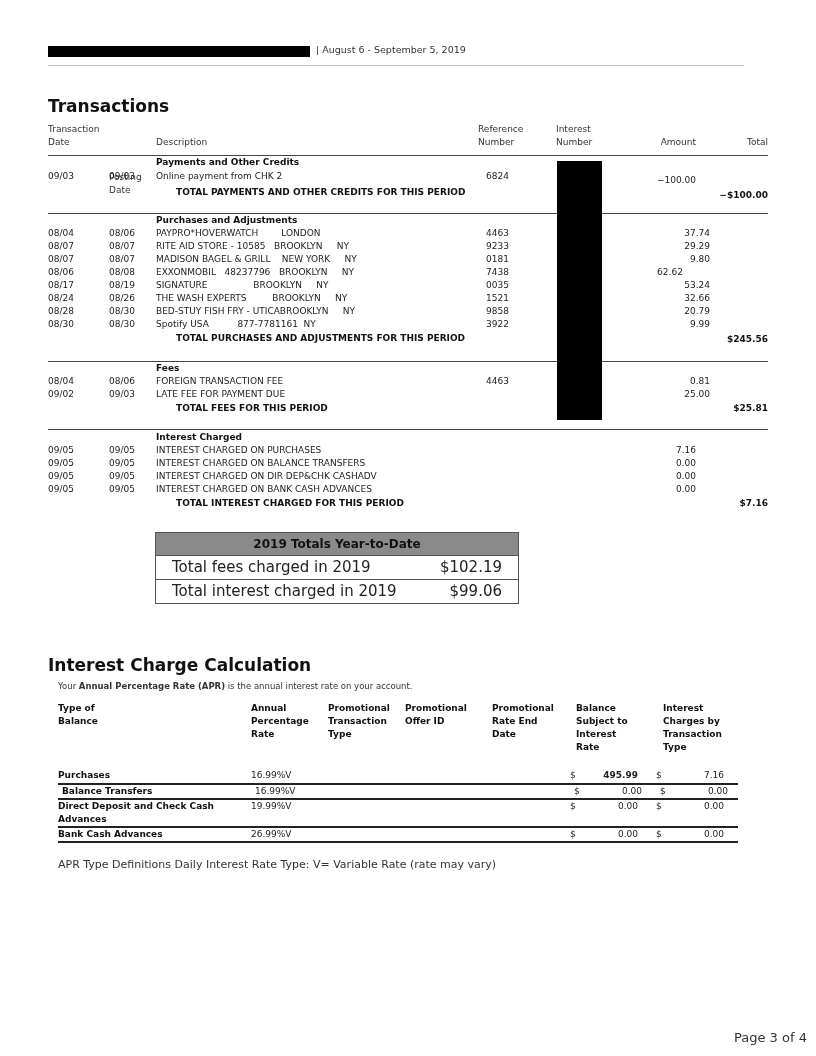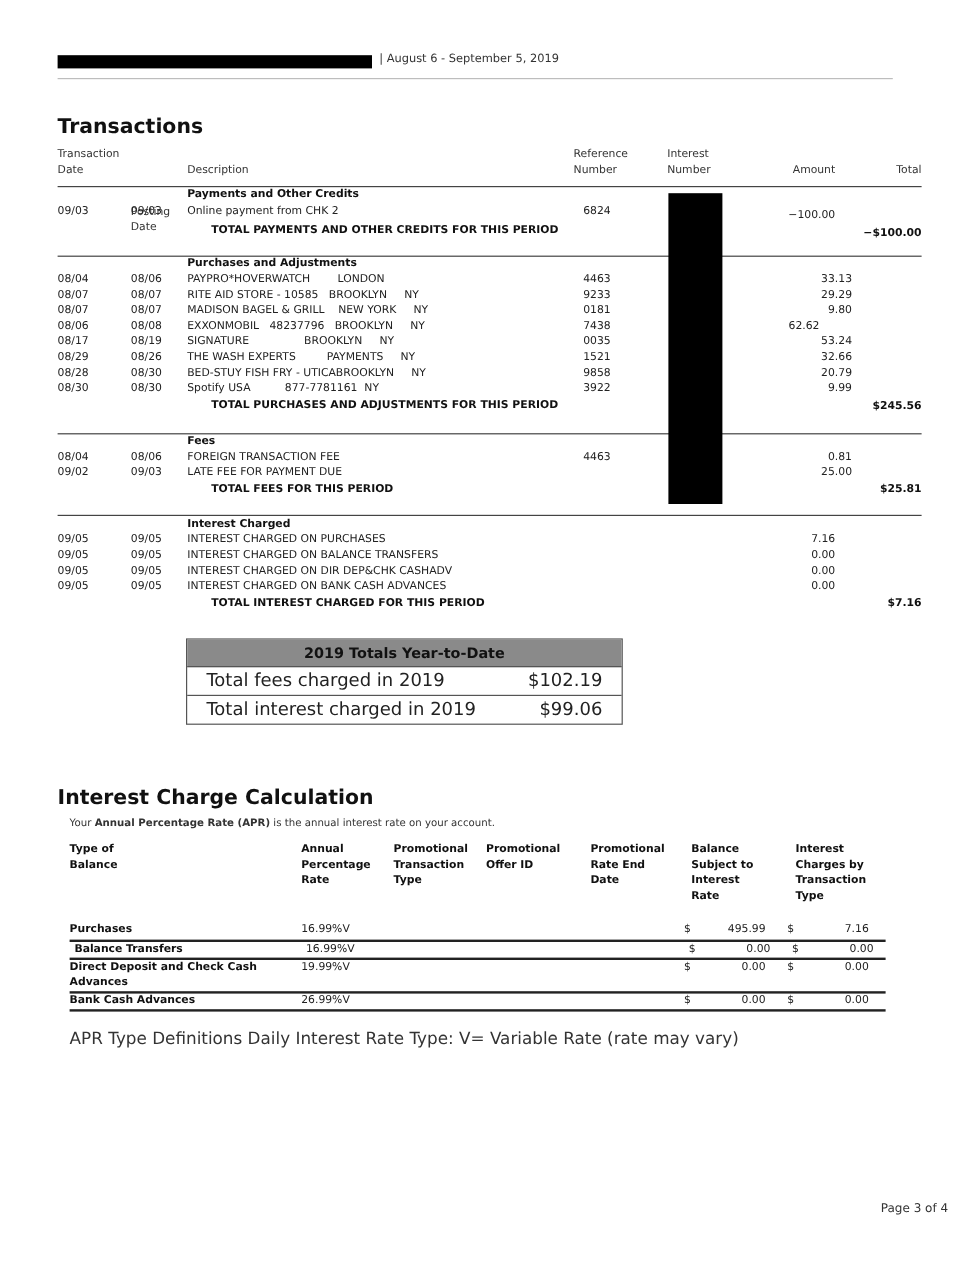--- a/index.html
+++ b/index.html
@@ -33,22 +33,22 @@
              justify-content: space-between; padding: 0 16px; }
   .ytd-row + .ytd-row { border-top: 1px solid #555; }
 
   .icc-title { left: 48px; top: 655px; }
   .icc-sub { left: 58px; top: 681px; font-size: 8.5px; color: #333; white-space: nowrap; }
 
   .ich { font-size: 9px; font-weight: bold; line-height: 13px; color: #111; }
   .icrow { font-size: 9px; line-height: 13px; color: #222; }
   .thick { height: 2px; background: #222; }
 
-  .apr-def { left: 58px; top: 858px; font-size: 14px; color: #333; white-space: nowrap; }
-  .page-no { left: 718px; top: 1002px; font-size: 10px; color: #333; white-space: nowrap; padding-left: 16px; }
+  .apr-def { left: 58px; top: 858px; font-size: 11px; color: #333; white-space: nowrap; }
+  .page-no { left: 718px; top: 1030px; font-size: 13px; color: #333; white-space: nowrap; padding-left: 16px; }
 </style>
 </head>
 <body>
 
 <div class="abs hdr-redact"></div>
 <div class="abs hdr-period">|  August 6 - September 5, 2019</div>
 <div class="abs hdr-rule"></div>
 
 <h1 class="abs sec t-title">Transactions</h1>
 
@@ -88,21 +88,21 @@
 <div class="abs rule-dark" style="left:48px;top:213px;width:720px;"></div>
 
 <div class="abs txt bold" style="left:156px;top:214px;">Purchases and Adjustments</div>
 
 <div class="abs" style="left:0;top:227px;width:816px;">
   <div style="position:relative;height:13px;">
     <span class="abs txt" style="left:48px;">08/04</span>
     <span class="abs txt" style="left:109px;">08/06</span>
     <span class="abs txt" style="left:156px;white-space:pre;">PAYPRO*HOVERWATCH        LONDON</span>
     <span class="abs txt" style="left:486px;">4463</span>
-    <span class="abs txt right" style="left:630px;width:80px;">33.13</span>
+    <span class="abs txt right" style="left:630px;width:80px;">37.74</span>
   </div>
   <div style="position:relative;height:13px;">
     <span class="abs txt" style="left:48px;">08/07</span>
     <span class="abs txt" style="left:109px;">08/07</span>
     <span class="abs txt" style="left:156px;white-space:pre;">RITE AID STORE - 10585   BROOKLYN     NY</span>
     <span class="abs txt" style="left:486px;">9233</span>
     <span class="abs txt right" style="left:630px;width:80px;">29.29</span>
   </div>
   <div style="position:relative;height:13px;">
     <span class="abs txt" style="left:48px;">08/07</span>
@@ -119,23 +119,23 @@
     <span class="abs txt right" style="left:630px;width:80px;text-align:center;">62.62</span>
   </div>
   <div style="position:relative;height:13px;">
     <span class="abs txt" style="left:48px;">08/17</span>
     <span class="abs txt" style="left:109px;">08/19</span>
     <span class="abs txt" style="left:156px;white-space:pre;">SIGNATURE                BROOKLYN     NY</span>
     <span class="abs txt" style="left:486px;">0035</span>
     <span class="abs txt right" style="left:630px;width:80px;">53.24</span>
   </div>
   <div style="position:relative;height:13px;">
-    <span class="abs txt" style="left:48px;">08/29</span>
+    <span class="abs txt" style="left:48px;">08/24</span>
     <span class="abs txt" style="left:109px;">08/26</span>
-    <span class="abs txt" style="left:156px;white-space:pre;">THE WASH EXPERTS         PAYMENTS     NY</span>
+    <span class="abs txt" style="left:156px;white-space:pre;">THE WASH EXPERTS         BROOKLYN     NY</span>
     <span class="abs txt" style="left:486px;">1521</span>
     <span class="abs txt right" style="left:630px;width:80px;">32.66</span>
   </div>
   <div style="position:relative;height:13px;">
     <span class="abs txt" style="left:48px;">08/28</span>
     <span class="abs txt" style="left:109px;">08/30</span>
     <span class="abs txt" style="left:156px;white-space:pre;">BED-STUY FISH FRY - UTICABROOKLYN     NY</span>
     <span class="abs txt" style="left:486px;">9858</span>
     <span class="abs txt right" style="left:630px;width:80px;">20.79</span>
   </div>
@@ -253,21 +253,21 @@
   <div>Interest</div>
   <div>Charges by</div>
   <div>Transaction</div>
   <div>Type</div>
 </div>
 
 <div class="abs icrow" style="left:0;top:769px;width:816px;height:13px;">
   <span class="abs bold" style="left:58px;">Purchases</span>
   <span class="abs" style="left:251px;">16.99%V</span>
   <span class="abs" style="left:570px;">$</span>
-  <span class="abs right" style="left:590px;width:48px;">495.99</span>
+  <span class="abs right" style="left:590px;width:48px;font-weight:bold;">495.99</span>
   <span class="abs" style="left:656px;">$</span>
   <span class="abs right" style="left:680px;width:44px;">7.16</span>
 </div>
 <div class="abs thick" style="left:58px;top:783px;width:680px;"></div>
 
 <div class="abs icrow" style="left:4px;top:785px;width:816px;height:29px;">
   <span class="abs bold" style="left:58px;">Balance Transfers</span>
   <span class="abs" style="left:251px;">16.99%V</span>
   <span class="abs" style="left:570px;">$</span>
   <span class="abs right" style="left:590px;width:48px;">0.00</span>

